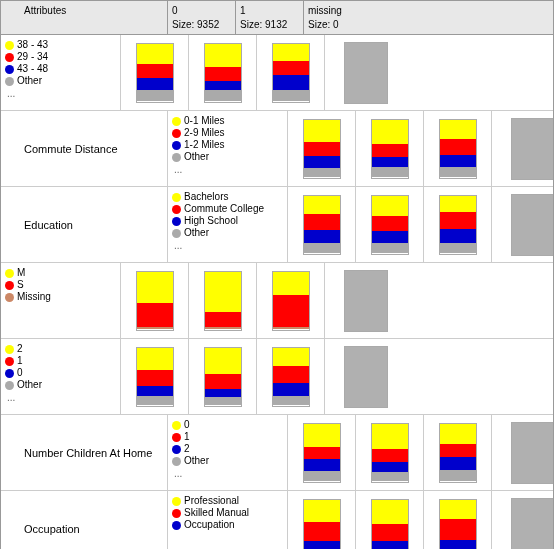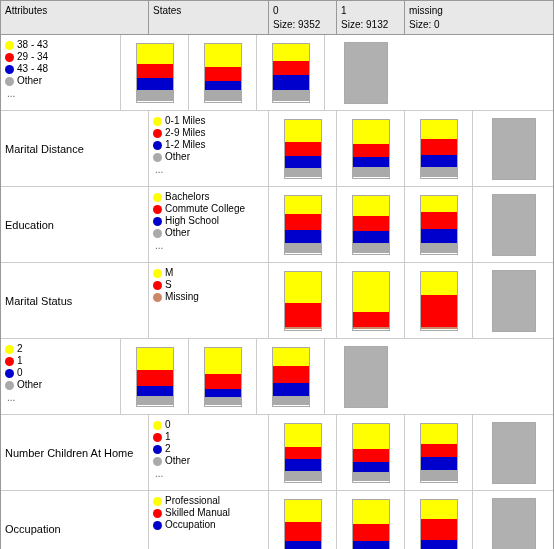--- a/index.html
+++ b/index.html
@@ -10,21 +10,21 @@
       border: 1px solid #999;
       overflow: hidden;
     }
 
     .table-header {
       display: flex;
       background: #e8e8e8;
       border-bottom: 1px solid #999;
     }
 
-    .col-attr { width: 148px; min-width: 148px; }
+    .col-attr { width: 148px; min-width: 148px; margin-left: 19px; }
     .col-states { width: 120px; min-width: 120px; }
     .col-pop { width: 68px; min-width: 68px; }
     .col-0 { width: 68px; min-width: 68px; }
     .col-1 { width: 68px; min-width: 68px; }
     .col-missing { width: 82px; min-width: 82px; }
 
     .table-row {
       display: flex;
       border-bottom: 1px solid #ccc;
       min-height: 76px;
@@ -113,23 +113,20 @@
     .header-div:last-child { border-right: none; }
   </style>
 </head>
 <body>
 
 <div class="table-container">
 
   <div class="table-header">
     <div class="header-div col-attr">
       <span>Attributes</span>
-    </div>
-    <div class="header-div col-states">
-      <span>States</span>
     </div>
     <div class="header-div col-0">
       <span>0</span><br>
       <span>Size: 9352</span>
     </div>
     <div class="header-div col-1">
       <span>1</span><br>
       <span>Size: 9132</span>
     </div>
     <div class="header-div col-missing" style="border-right:none;">
@@ -181,21 +178,21 @@
             <div class="bar-segment" style="background: rgb(255, 0, 0); height: 25%;"></div>
             <div class="bar-segment" style="background: rgb(0, 0, 204); height: 25%;"></div>
             <div class="bar-segment" style="background: rgb(170, 170, 170); height: 20%;"></div>
           </div>
         </div>
         <div class="cell cell-missing col-missing" style="justify-content: center; align-items: center; border-right: none;">
           <div class="gray-box"></div>
         </div>
       </div>
       <div class="table-row">
-        <div class="cell cell-attr col-attr">Marital Distance</div>
+        <div class="cell cell-attr col-attr">Commute Distance</div>
         <div class="cell cell-states col-states">
           <div class="legend-item">
             <span class="dot" style="background: rgb(255, 255, 0);"></span>
             <span>0-1 Miles</span>
           </div>
           <div class="legend-item">
             <span class="dot" style="background: rgb(255, 0, 0);"></span>
             <span>2-9 Miles</span>
           </div>
           <div class="legend-item">
@@ -279,21 +276,20 @@
             <div class="bar-segment" style="background: rgb(255, 0, 0); height: 30%;"></div>
             <div class="bar-segment" style="background: rgb(0, 0, 204); height: 24%;"></div>
             <div class="bar-segment" style="background: rgb(170, 170, 170); height: 18%;"></div>
           </div>
         </div>
         <div class="cell cell-missing col-missing" style="justify-content: center; align-items: center; border-right: none;">
           <div class="gray-box"></div>
         </div>
       </div>
       <div class="table-row">
-        <div class="cell cell-attr col-attr">Marital Status</div>
         <div class="cell cell-states col-states">
           <div class="legend-item">
             <span class="dot" style="background: rgb(255, 255, 0);"></span>
             <span>M</span>
           </div>
           <div class="legend-item">
             <span class="dot" style="background: rgb(255, 0, 0);"></span>
             <span>S</span>
           </div>
           <div class="legend-item">

